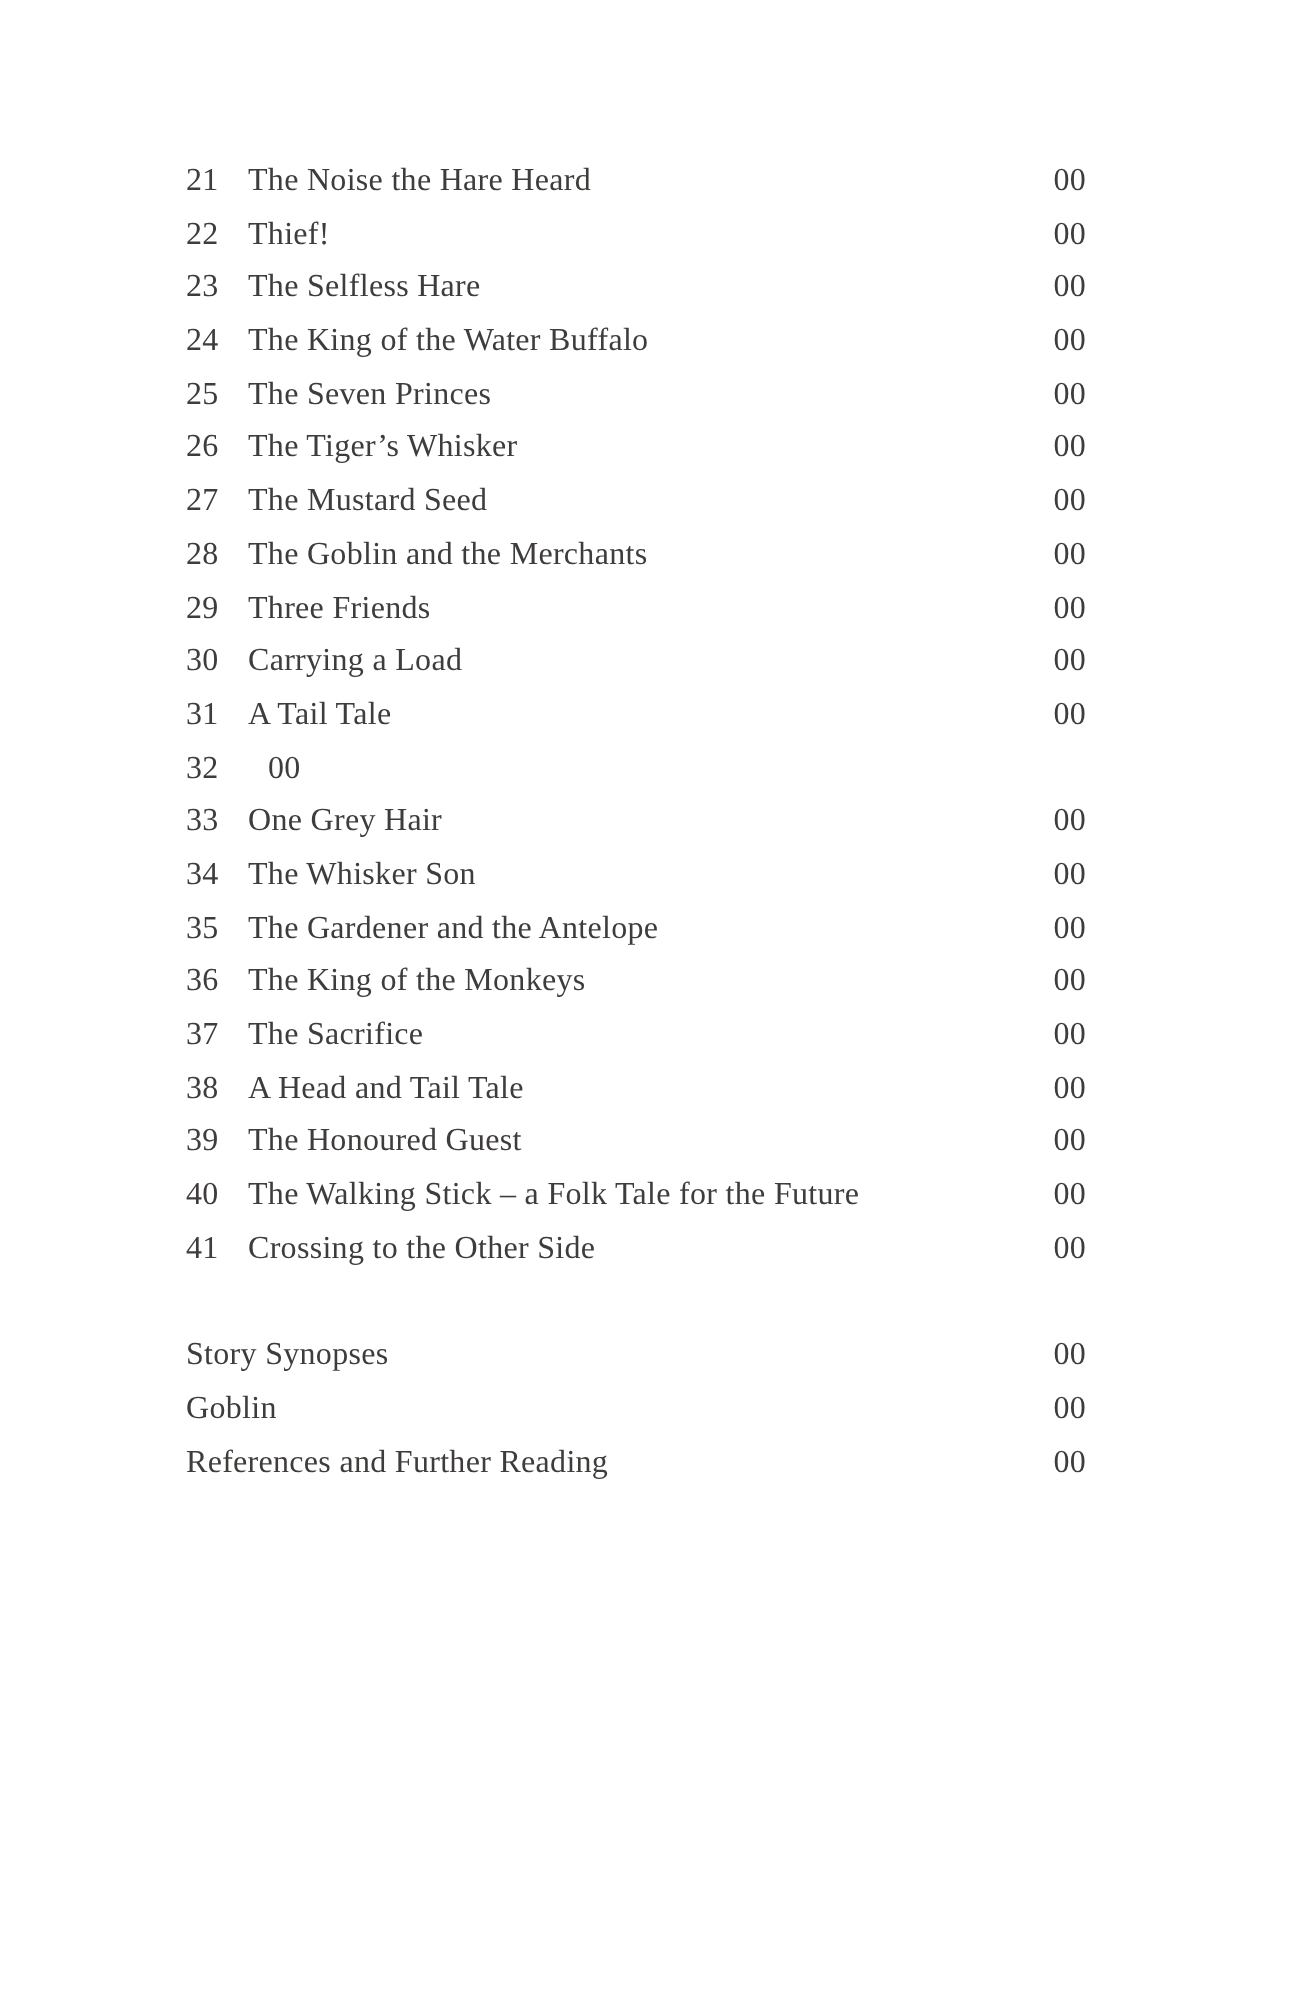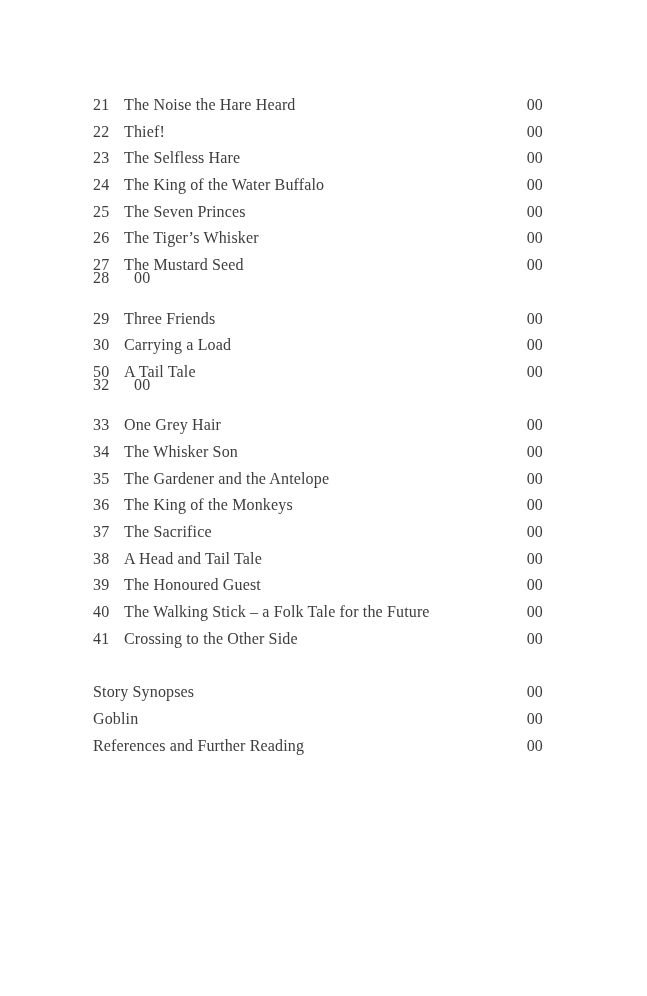--- a/index.html
+++ b/index.html
@@ -31,21 +31,20 @@
     letter-spacing: 0.15px;
   }
   .toc-row .num {
     flex: none;
     width: 31px;
   }
   .toc-row .title {
     flex: 1 1 auto;
     white-space: nowrap;
     overflow: hidden;
-    margin-top: 14px;
   }
   .toc-row .pagenum {
     flex: none;
     margin-left: 10px;
     text-align: left;
   }
   .section-gap {
     height: 26.7px;
   }
 </style>
@@ -85,34 +84,35 @@
     <span class="title">The Tiger’s Whisker</span>
     <span class="pagenum">00</span>
   </div>
         <div class="toc-row">
     <span class="num">27</span>
     <span class="title">The Mustard Seed</span>
     <span class="pagenum">00</span>
   </div>
         <div class="toc-row">
     <span class="num">28</span>
+    <span class="title">The Goblin and the Merchants</span>
     <span class="pagenum">00</span>
   </div>
         <div class="toc-row">
     <span class="num">29</span>
     <span class="title">Three Friends</span>
     <span class="pagenum">00</span>
   </div>
         <div class="toc-row">
     <span class="num">30</span>
     <span class="title">Carrying a Load</span>
     <span class="pagenum">00</span>
   </div>
         <div class="toc-row">
-    <span class="num">50</span>
+    <span class="num">31</span>
     <span class="title">A Tail Tale</span>
     <span class="pagenum">00</span>
   </div>
         <div class="toc-row">
     <span class="num">32</span>
     <span class="pagenum">00</span>
   </div>
         <div class="toc-row">
     <span class="num">33</span>
     <span class="title">One Grey Hair</span>

